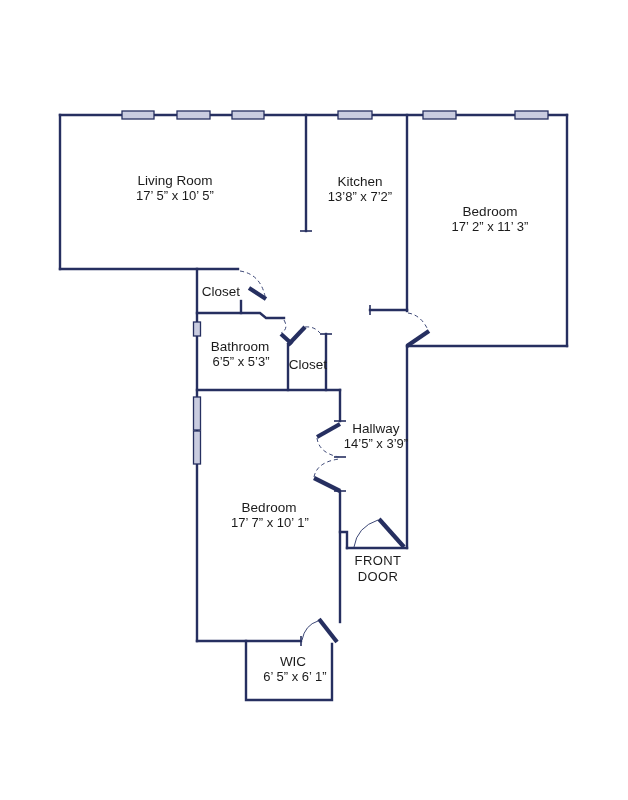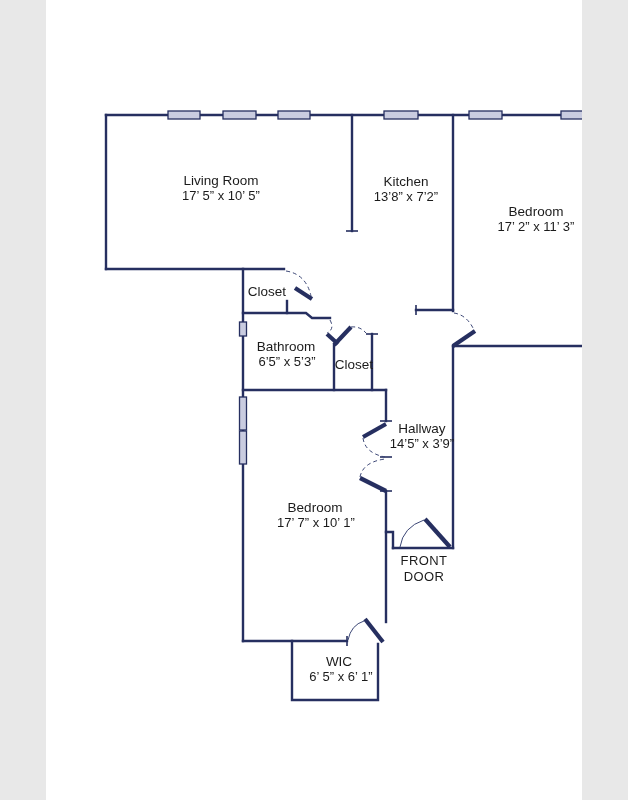--- a/index.html
+++ b/index.html
@@ -5,21 +5,21 @@
   :root{
     --wall-color:#262f60;
     --arc-color:#3c4776;
     --window-fill:#c9cce0;
     --label-color:#1b1b1b;
     --page-bg:#ffffff;
   }
   html,body{margin:0;padding:0;}
   body{background:#e8e8e8;font-family:"Liberation Sans",sans-serif;}
   .page{
-    width:536px;height:800px;background:var(--page-bg);
+    width:628px;height:800px;background:var(--page-bg);
     margin:0 auto;position:relative;overflow:hidden;
   }
   svg{display:block;}
   .wall{stroke:var(--wall-color);stroke-width:2.4;fill:none;stroke-linecap:square;}
   .tick{stroke:var(--wall-color);stroke-width:1.6;fill:none;stroke-linecap:butt;}
   .door-leaf{stroke:var(--wall-color);stroke-width:4.2;fill:none;stroke-linecap:butt;}
   .door-arc{stroke:var(--arc-color);stroke-width:1;fill:none;}
   .door-arc.dashed{stroke-dasharray:4 3;}
   .window-rect{fill:var(--window-fill);stroke:var(--wall-color);stroke-width:1.3;}
   .room-name{

